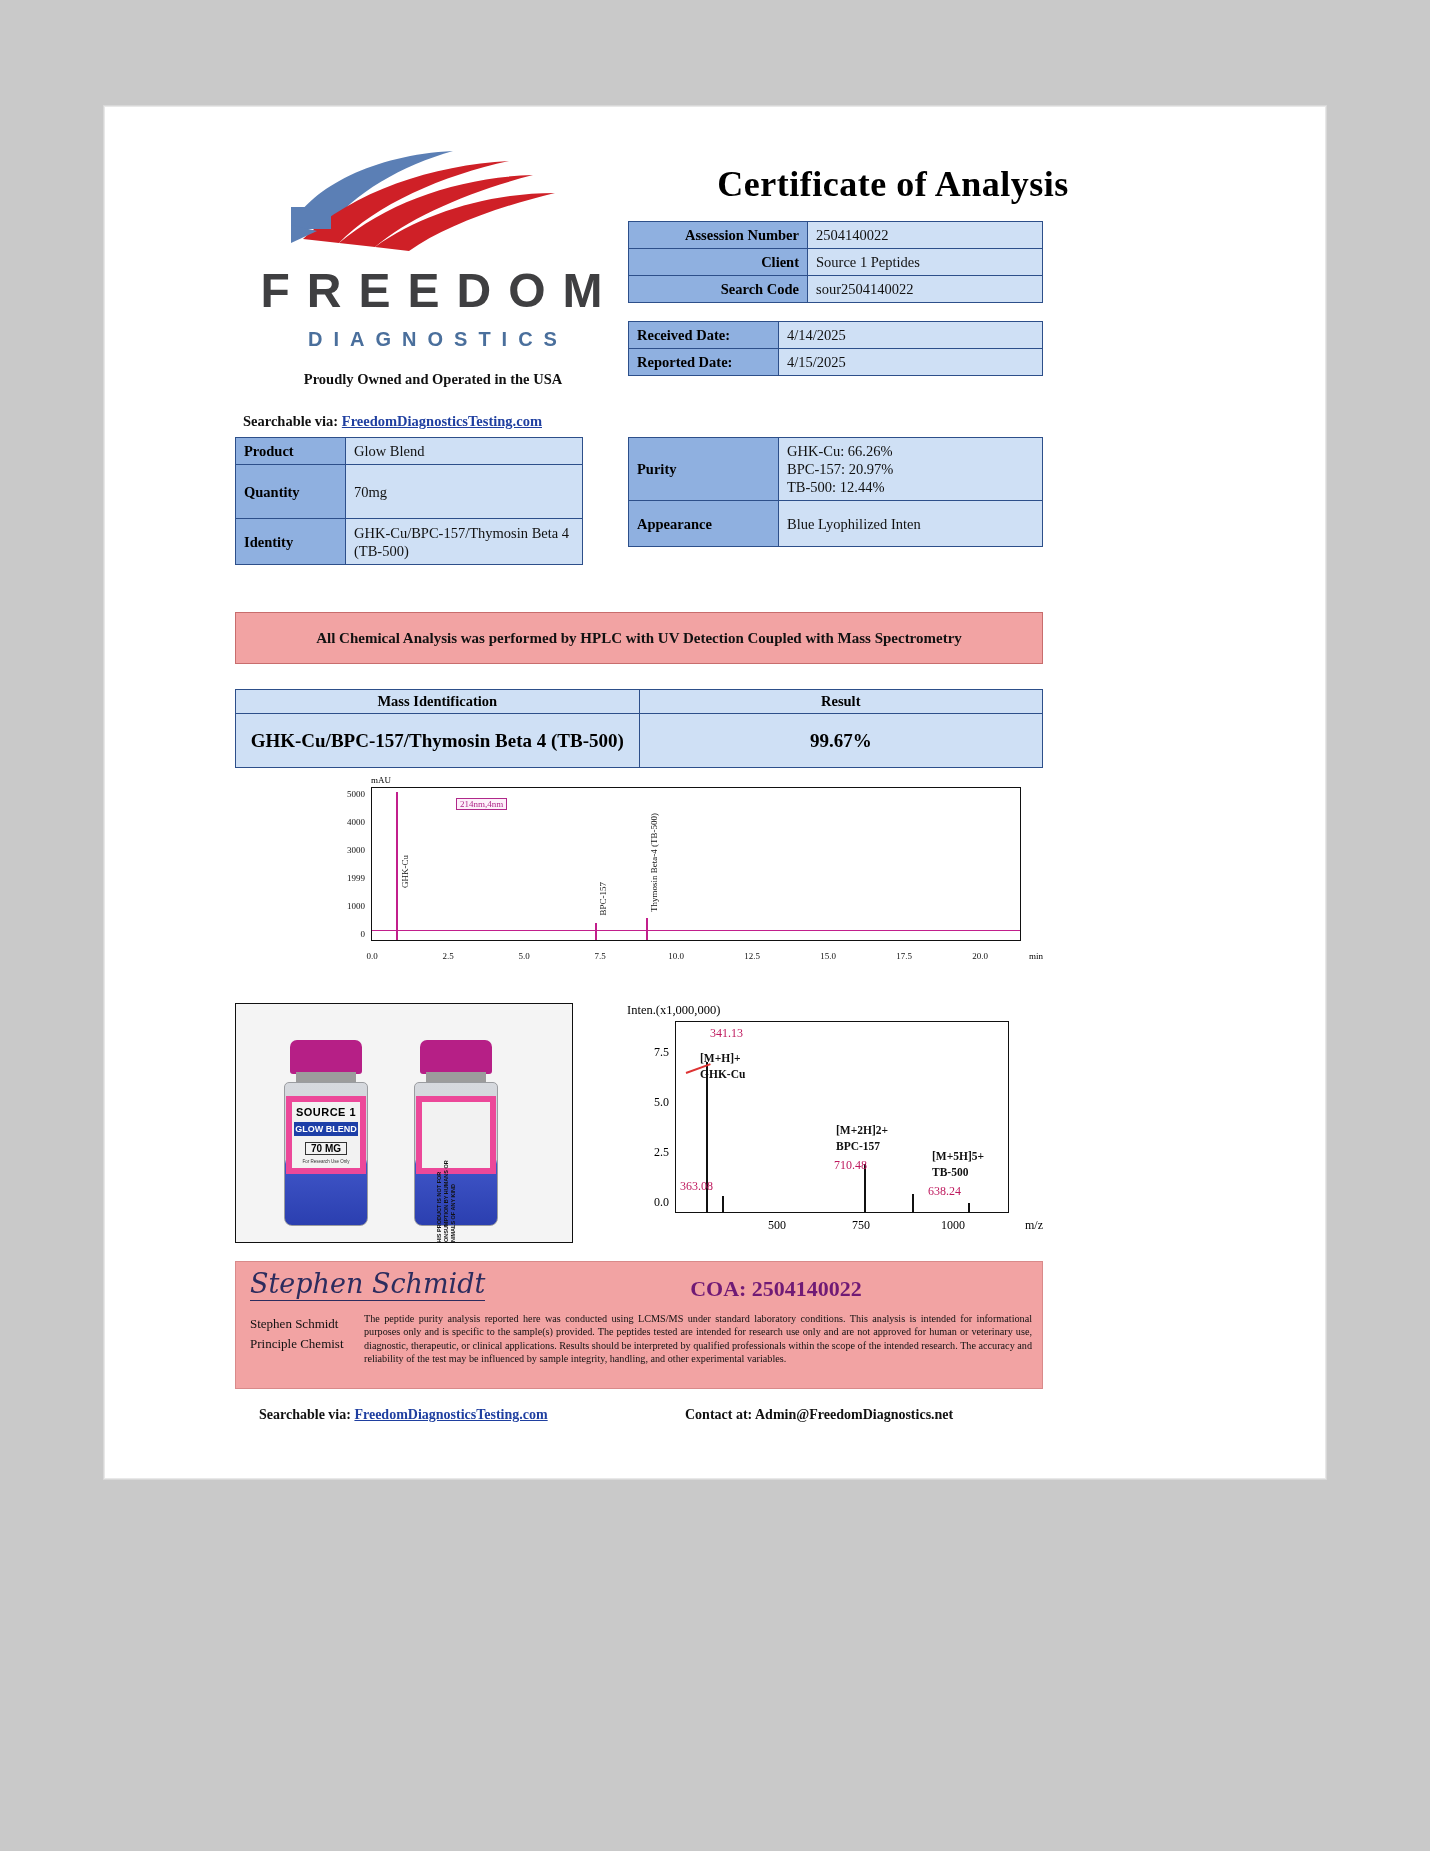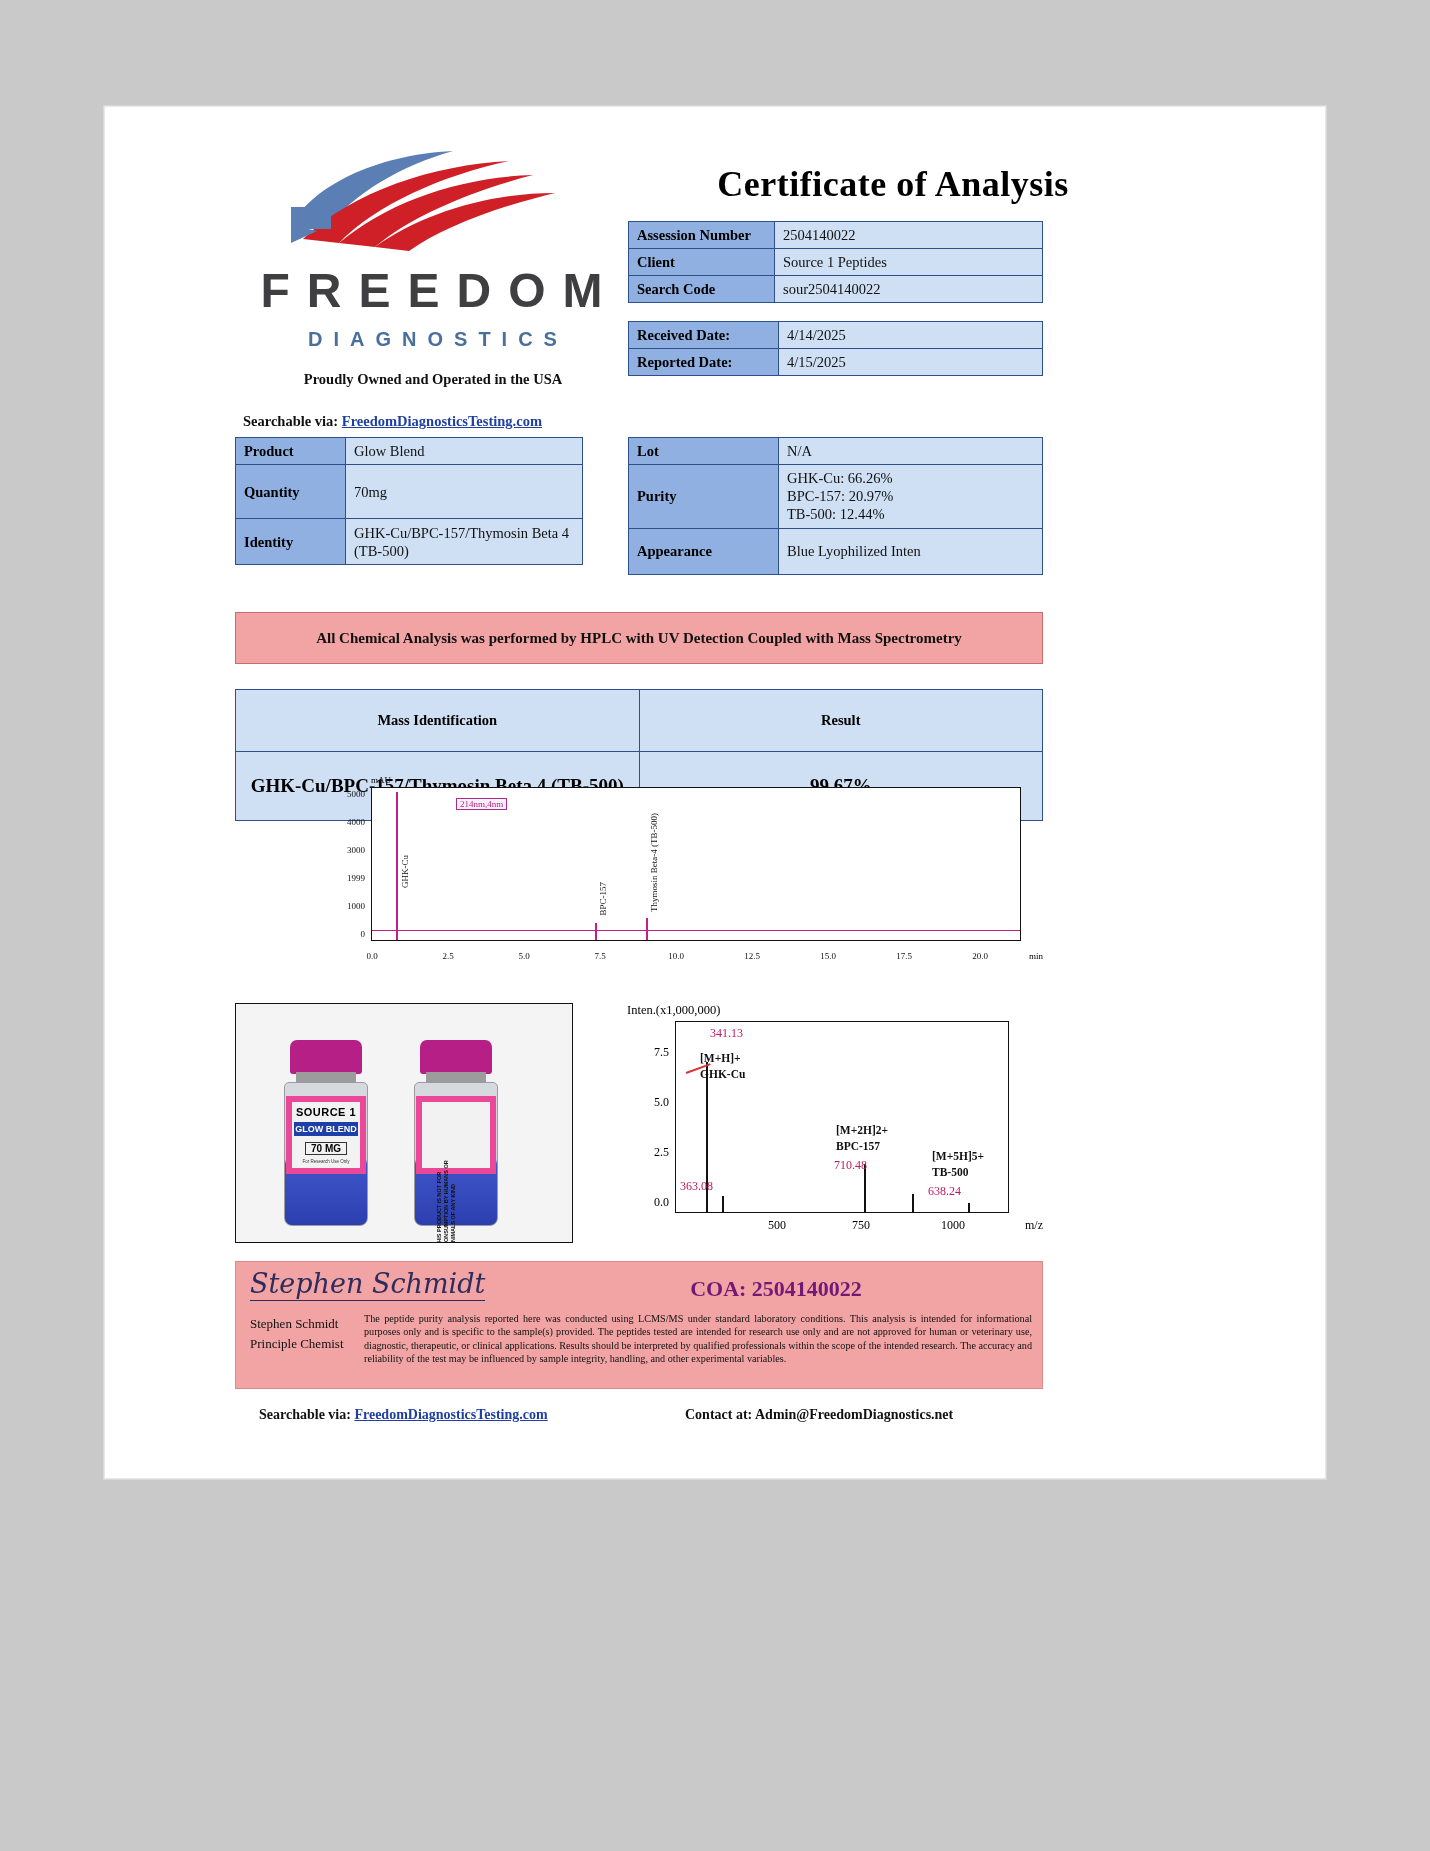--- a/index.html
+++ b/index.html
@@ -69,21 +69,21 @@
     background:#8fb0e0;
     font-weight:bold;
     color:#000;
   }
   table.kv td.v {
     background:#cfe0f5;
     color:#111;
   }
 
   .tbl-assession { position:absolute; left:495px; top:96px; width:415px; }
-  .tbl-assession td.k { width:146px; }
+  .tbl-assession td.k { width:179px;text-align:right; }
   .tbl-dates { position:absolute; left:495px; top:196px; width:415px; }
   .tbl-dates td.k { width:150px; }
 
   .tbl-product { position:absolute; left:102px; top:312px; width:348px; }
   .tbl-product td.k { width:110px; }
   .tbl-lot { position:absolute; left:495px; top:312px; width:415px; }
   .tbl-lot td.k { width:150px; }
 
   
   .notice {
@@ -96,21 +96,21 @@
 
   
   .tbl-mass {
     position:absolute; left:102px; top:564px; width:808px;
     border-collapse:collapse;
   }
   .tbl-mass td {
     border:1px solid #2d4f8a;
     background:#cfe0f5;
     text-align:center;
-    padding:22px 6px;
+    padding:3px 6px;
   }
   .tbl-mass td.hdr { font-weight:bold; font-size:14.5px; }
   .tbl-mass td.big { font-weight:bold; font-size:19px; line-height:1.25; }
 
   
   .chroma {
     position:absolute; left:160px; top:654px; width:750px; height:190px;
   }
   .chroma .plotbox {
     position:absolute; left:78px; top:8px; right:22px; bottom:28px;
@@ -313,24 +313,20 @@
       </tr>
       <tr style="height:46px;">
         <td class="k">Identity</td>
         <td class="v">GHK-Cu/BPC-157/Thymosin Beta 4 (TB-500)</td>
       </tr>
     </tbody>
         </table>
 
     <table class="kv tbl-lot">
       <tbody>
-            <tr>
-        <td class="k">Lot</td>
-        <td class="v">N/A</td>
-      </tr>
       <tr style="height:54px;">
         <td class="k">Purity</td>
         <td class="v" style="white-space:pre-line;">GHK-Cu: 66.26%
 BPC-157: 20.97%
 TB-500: 12.44%</td>
       </tr>
       <tr style="height:46px;">
         <td class="k">Appearance</td>
         <td class="v">Blue Lyophilized Inten</td>
       </tr>

